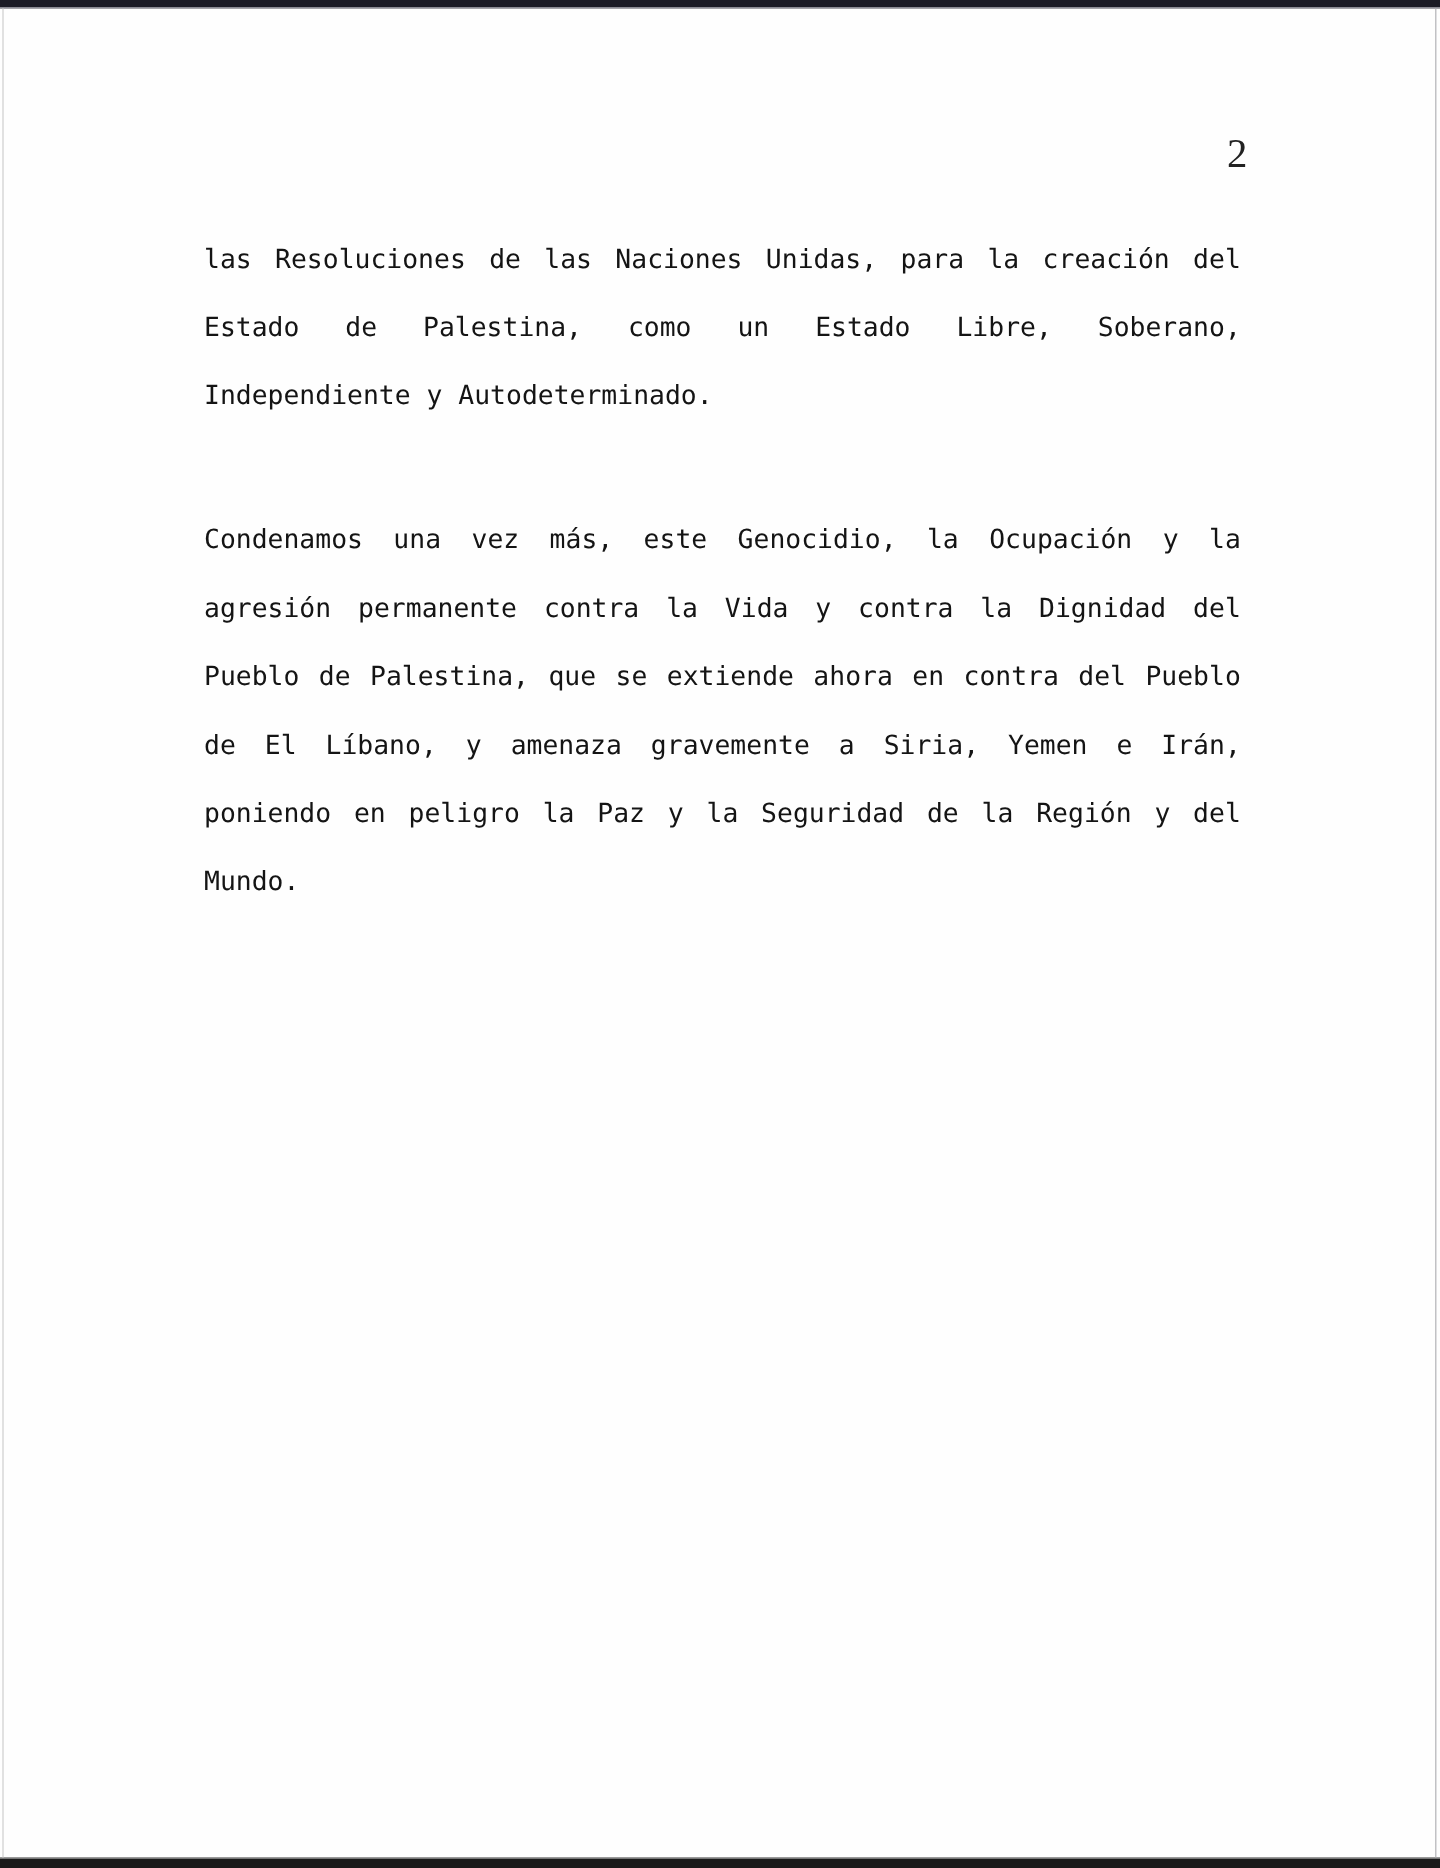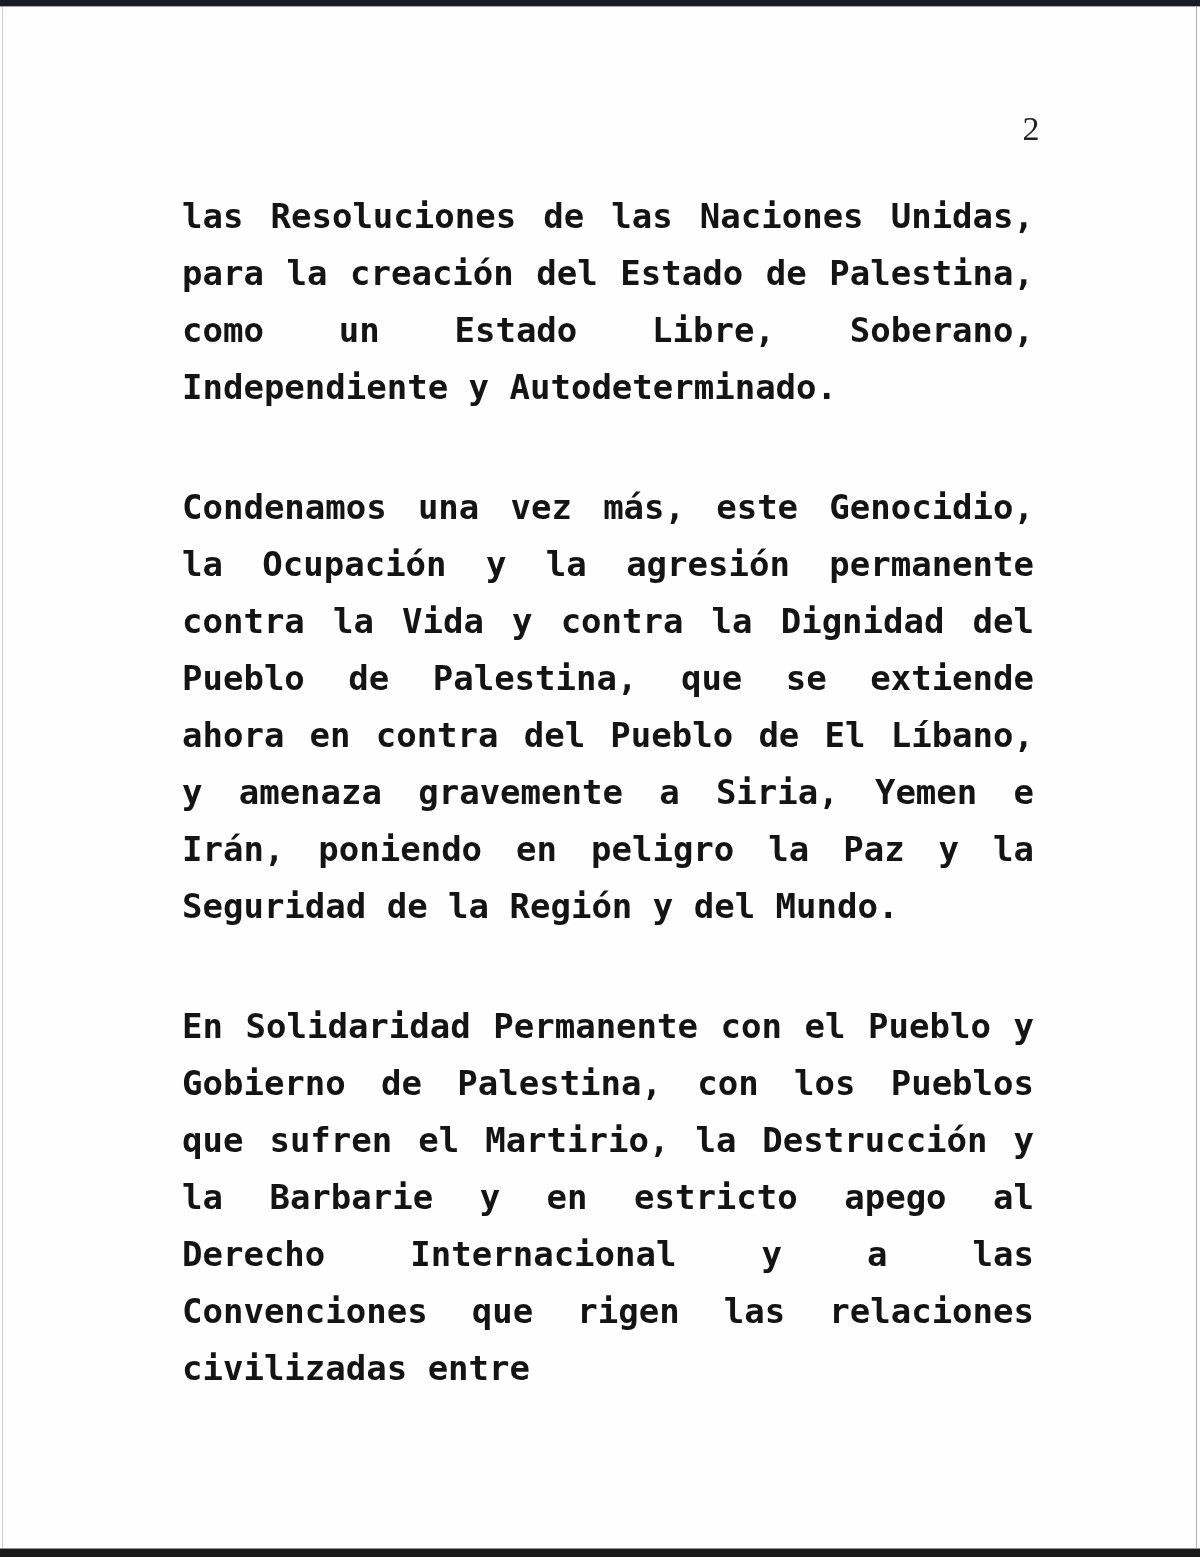--- a/index.html
+++ b/index.html
@@ -56,24 +56,24 @@
     color: #222222;
   }
   .body-text {
     position: absolute;
     top: 188px;
     left: 170px;
     width: 864px;
     color: #141414;
   }
   .body-text p {
-    margin: 0 0 63px 12px;
+    margin: 0 0 63px 0;
     font-family: "DejaVu Sans Mono", monospace;
-    font-weight: 700;
-    font-size: 34px;
+    font-weight: 400;
+    font-size: 22px;
     line-height: 57px;
     text-align: justify;
     letter-spacing: 0;
     word-spacing: normal;
   }
   .body-text p:last-child {
     margin-bottom: 0;
   }
 </style>
 </head>
@@ -84,16 +84,15 @@
   <div class="edge-top"></div>
   <div class="edge-bottom"></div>
   <div class="edge-left"></div>
   <div class="edge-right"></div>
 
   <div class="page-number">2</div>
 
   <div class="body-text">
     <p>las Resoluciones de las Naciones Unidas, para la creación del Estado de Palestina, como un Estado Libre, Soberano, Independiente y Autodeterminado.</p>
     <p>Condenamos una vez más, este Genocidio, la Ocupación y la agresión permanente contra la Vida y contra la Dignidad del Pueblo de Palestina, que se extiende ahora en contra del Pueblo de El Líbano, y amenaza gravemente a Siria, Yemen e Irán, poniendo en peligro la Paz y la Seguridad de la Región y del Mundo.</p>
-    <p>En Solidaridad Permanente con el Pueblo y Gobierno de Palestina, con los Pueblos que sufren el Martirio, la Destrucción y la Barbarie y en estricto apego al Derecho Internacional y a las Convenciones que rigen las relaciones civilizadas entre</p>
   </div>
 
 </div>
 
 </body></html>

